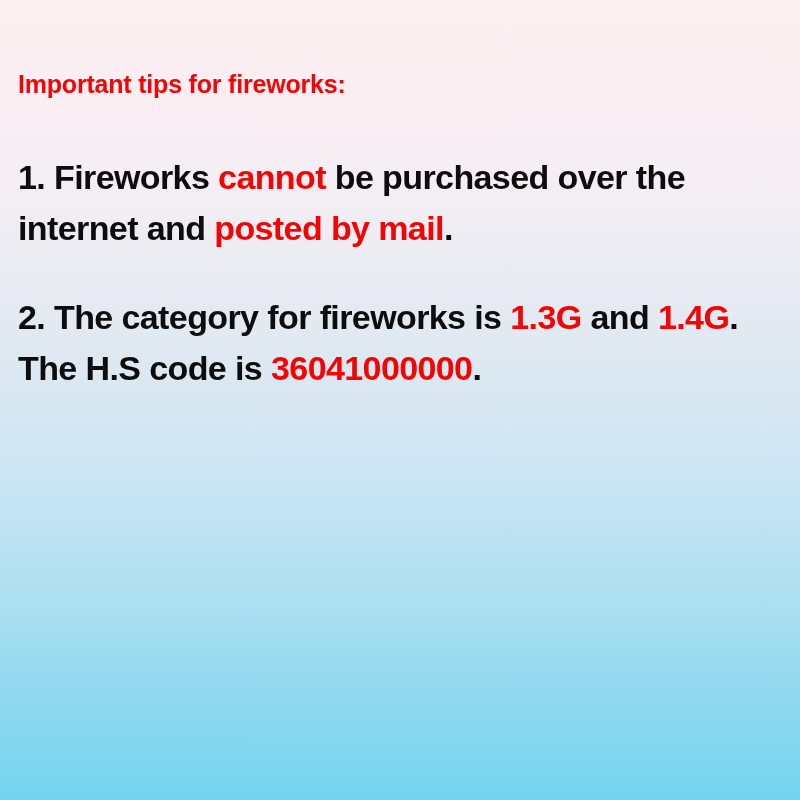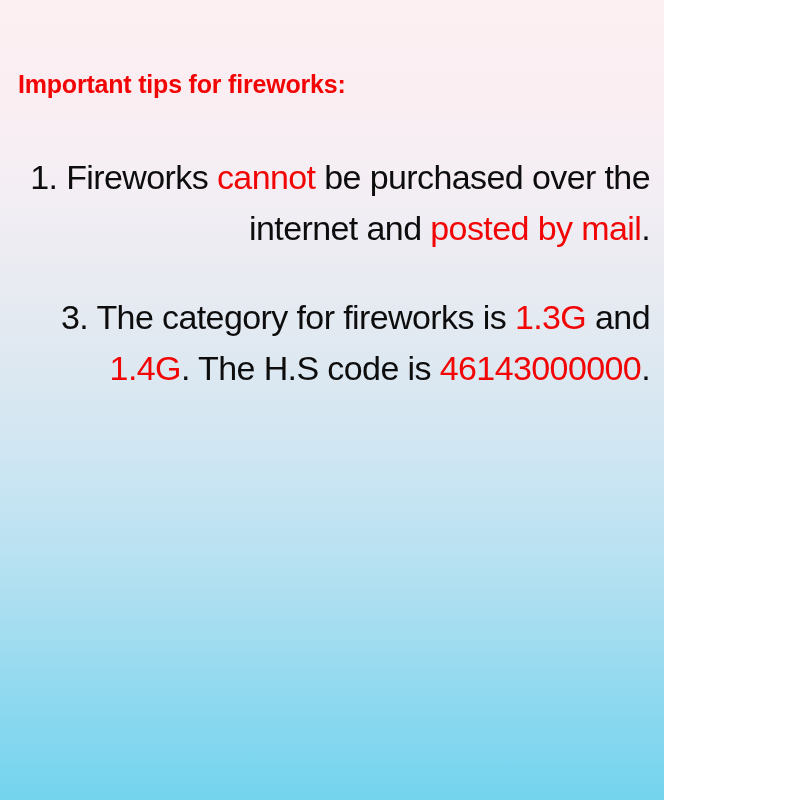--- a/index.html
+++ b/index.html
@@ -8,21 +8,21 @@
   }
   body {
     width: 800px;
     height: 800px;
     overflow: hidden;
     font-family: "Liberation Sans", sans-serif;
   }
 
   #page {
     position: relative;
-    width: 664px;
+    width: 800px;
     height: 800px;
     box-sizing: border-box;
     background: linear-gradient(
       to bottom,
       #fdf0f3 0%,
       #fbeef2 12%,
       #f3eef4 24%,
       #e9ebf2 35%,
       #dde8f1 46%,
       #cfe6f3 57%,
@@ -47,26 +47,25 @@
 
   .tips-list {
     position: absolute;
     left: 18px;
     top: 152px;
     right: 14px;
   }
 
   .tip-item {
     font-size: 34px;
-    font-weight: normal;
+    font-weight: bold;
     color: #0d0d0d;
     line-height: 51px;
     letter-spacing: -0.6px;
     margin-bottom: 38px;
-    text-align: right;
   }
 
   .tip-item:last-child {
     margin-bottom: 0;
   }
 
   .em-red {
     color: #f20505;
   }
 
@@ -76,16 +75,16 @@
 </style>
 </head>
 <body>
 
 <div id="page">
 
   <div class="tips-heading">Important tips for fireworks:</div>
 
   <div class="tips-list">
     <div class="tip-item"><span class="seg">1. Fireworks </span><span class="seg em-red" style="color: rgb(242, 5, 5);">cannot</span><span class="seg"> be purchased over the internet and </span><span class="seg em-red" style="color: rgb(242, 5, 5);">posted by mail</span><span class="seg">.</span></div>
-    <div class="tip-item"><span class="seg">3. The category for fireworks is </span><span class="seg em-red" style="color: rgb(242, 5, 5); margin-top: 13px;">1.3G</span><span class="seg"> and </span><span class="seg em-red" style="color: rgb(242, 5, 5);">1.4G</span><span class="seg">. The H.S code is </span><span class="seg em-red" style="color: rgb(242, 5, 5);">46143000000</span><span class="seg">.</span></div>
+    <div class="tip-item"><span class="seg">2. The category for fireworks is </span><span class="seg em-red" style="color: rgb(242, 5, 5); margin-top: 13px;">1.3G</span><span class="seg"> and </span><span class="seg em-red" style="color: rgb(242, 5, 5);">1.4G</span><span class="seg">. The H.S code is </span><span class="seg em-red" style="color: rgb(242, 5, 5);">36041000000</span><span class="seg">.</span></div>
   </div>
 
 </div>
 
 </body></html>

